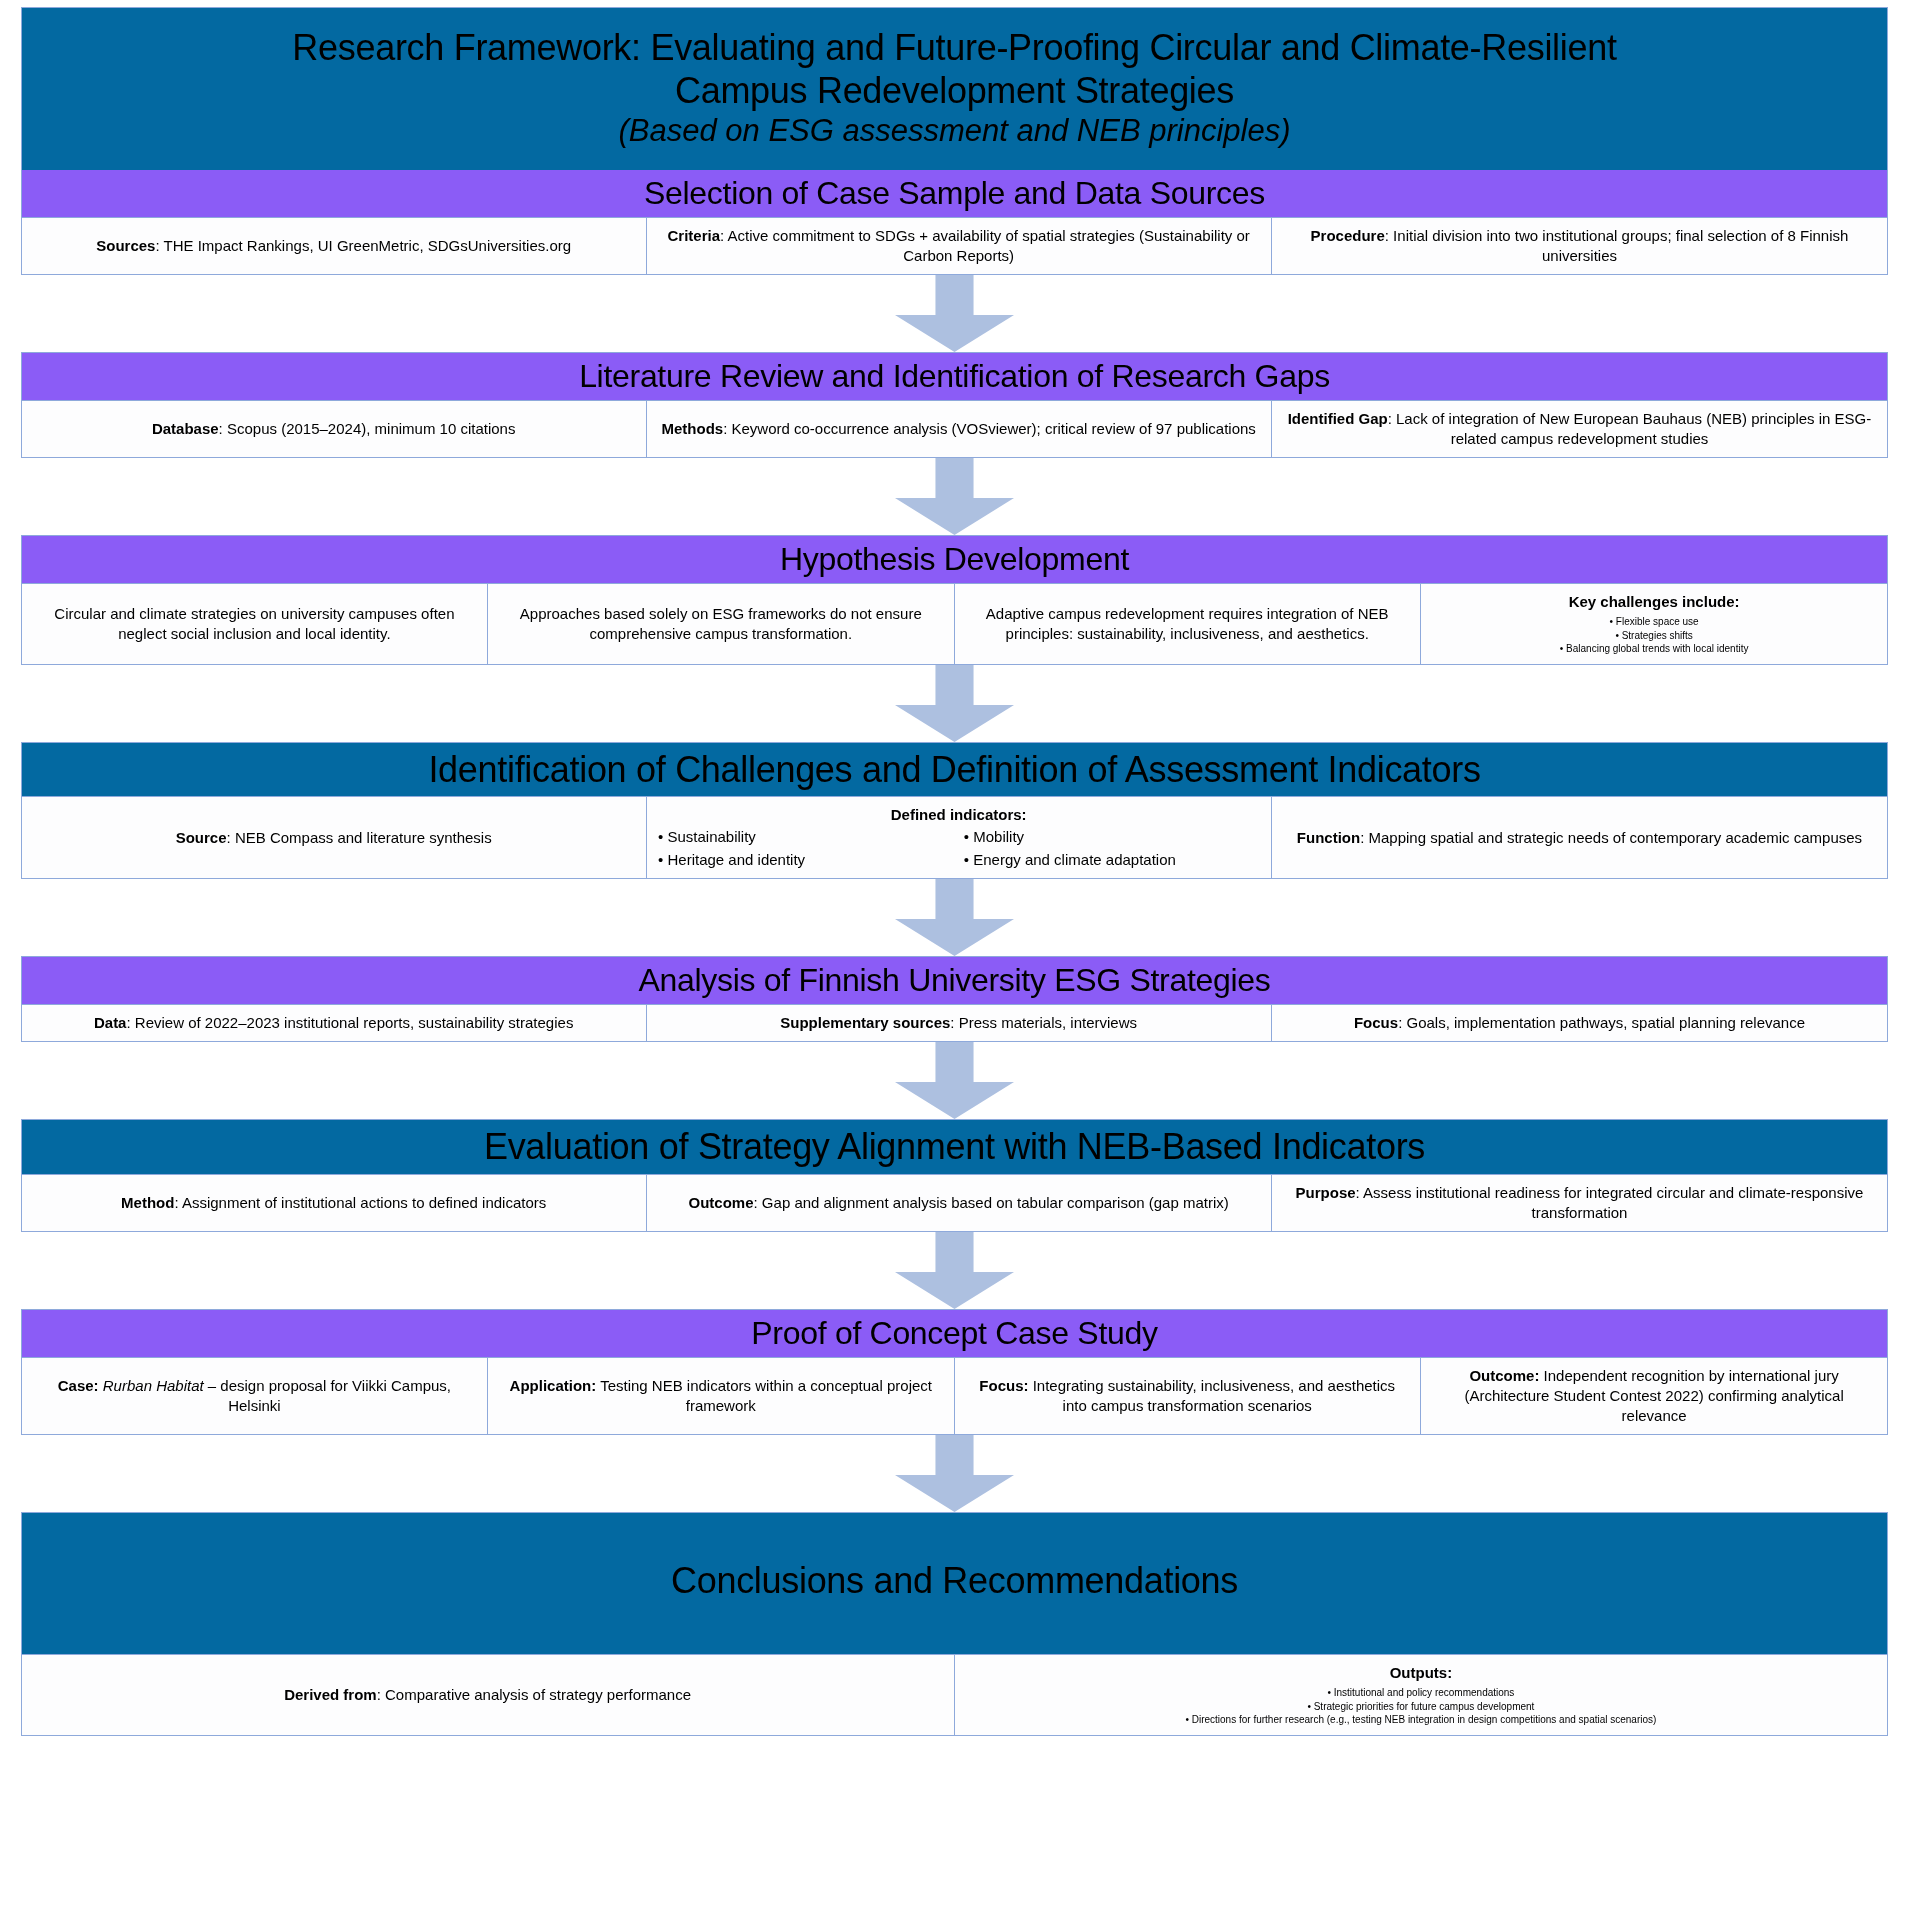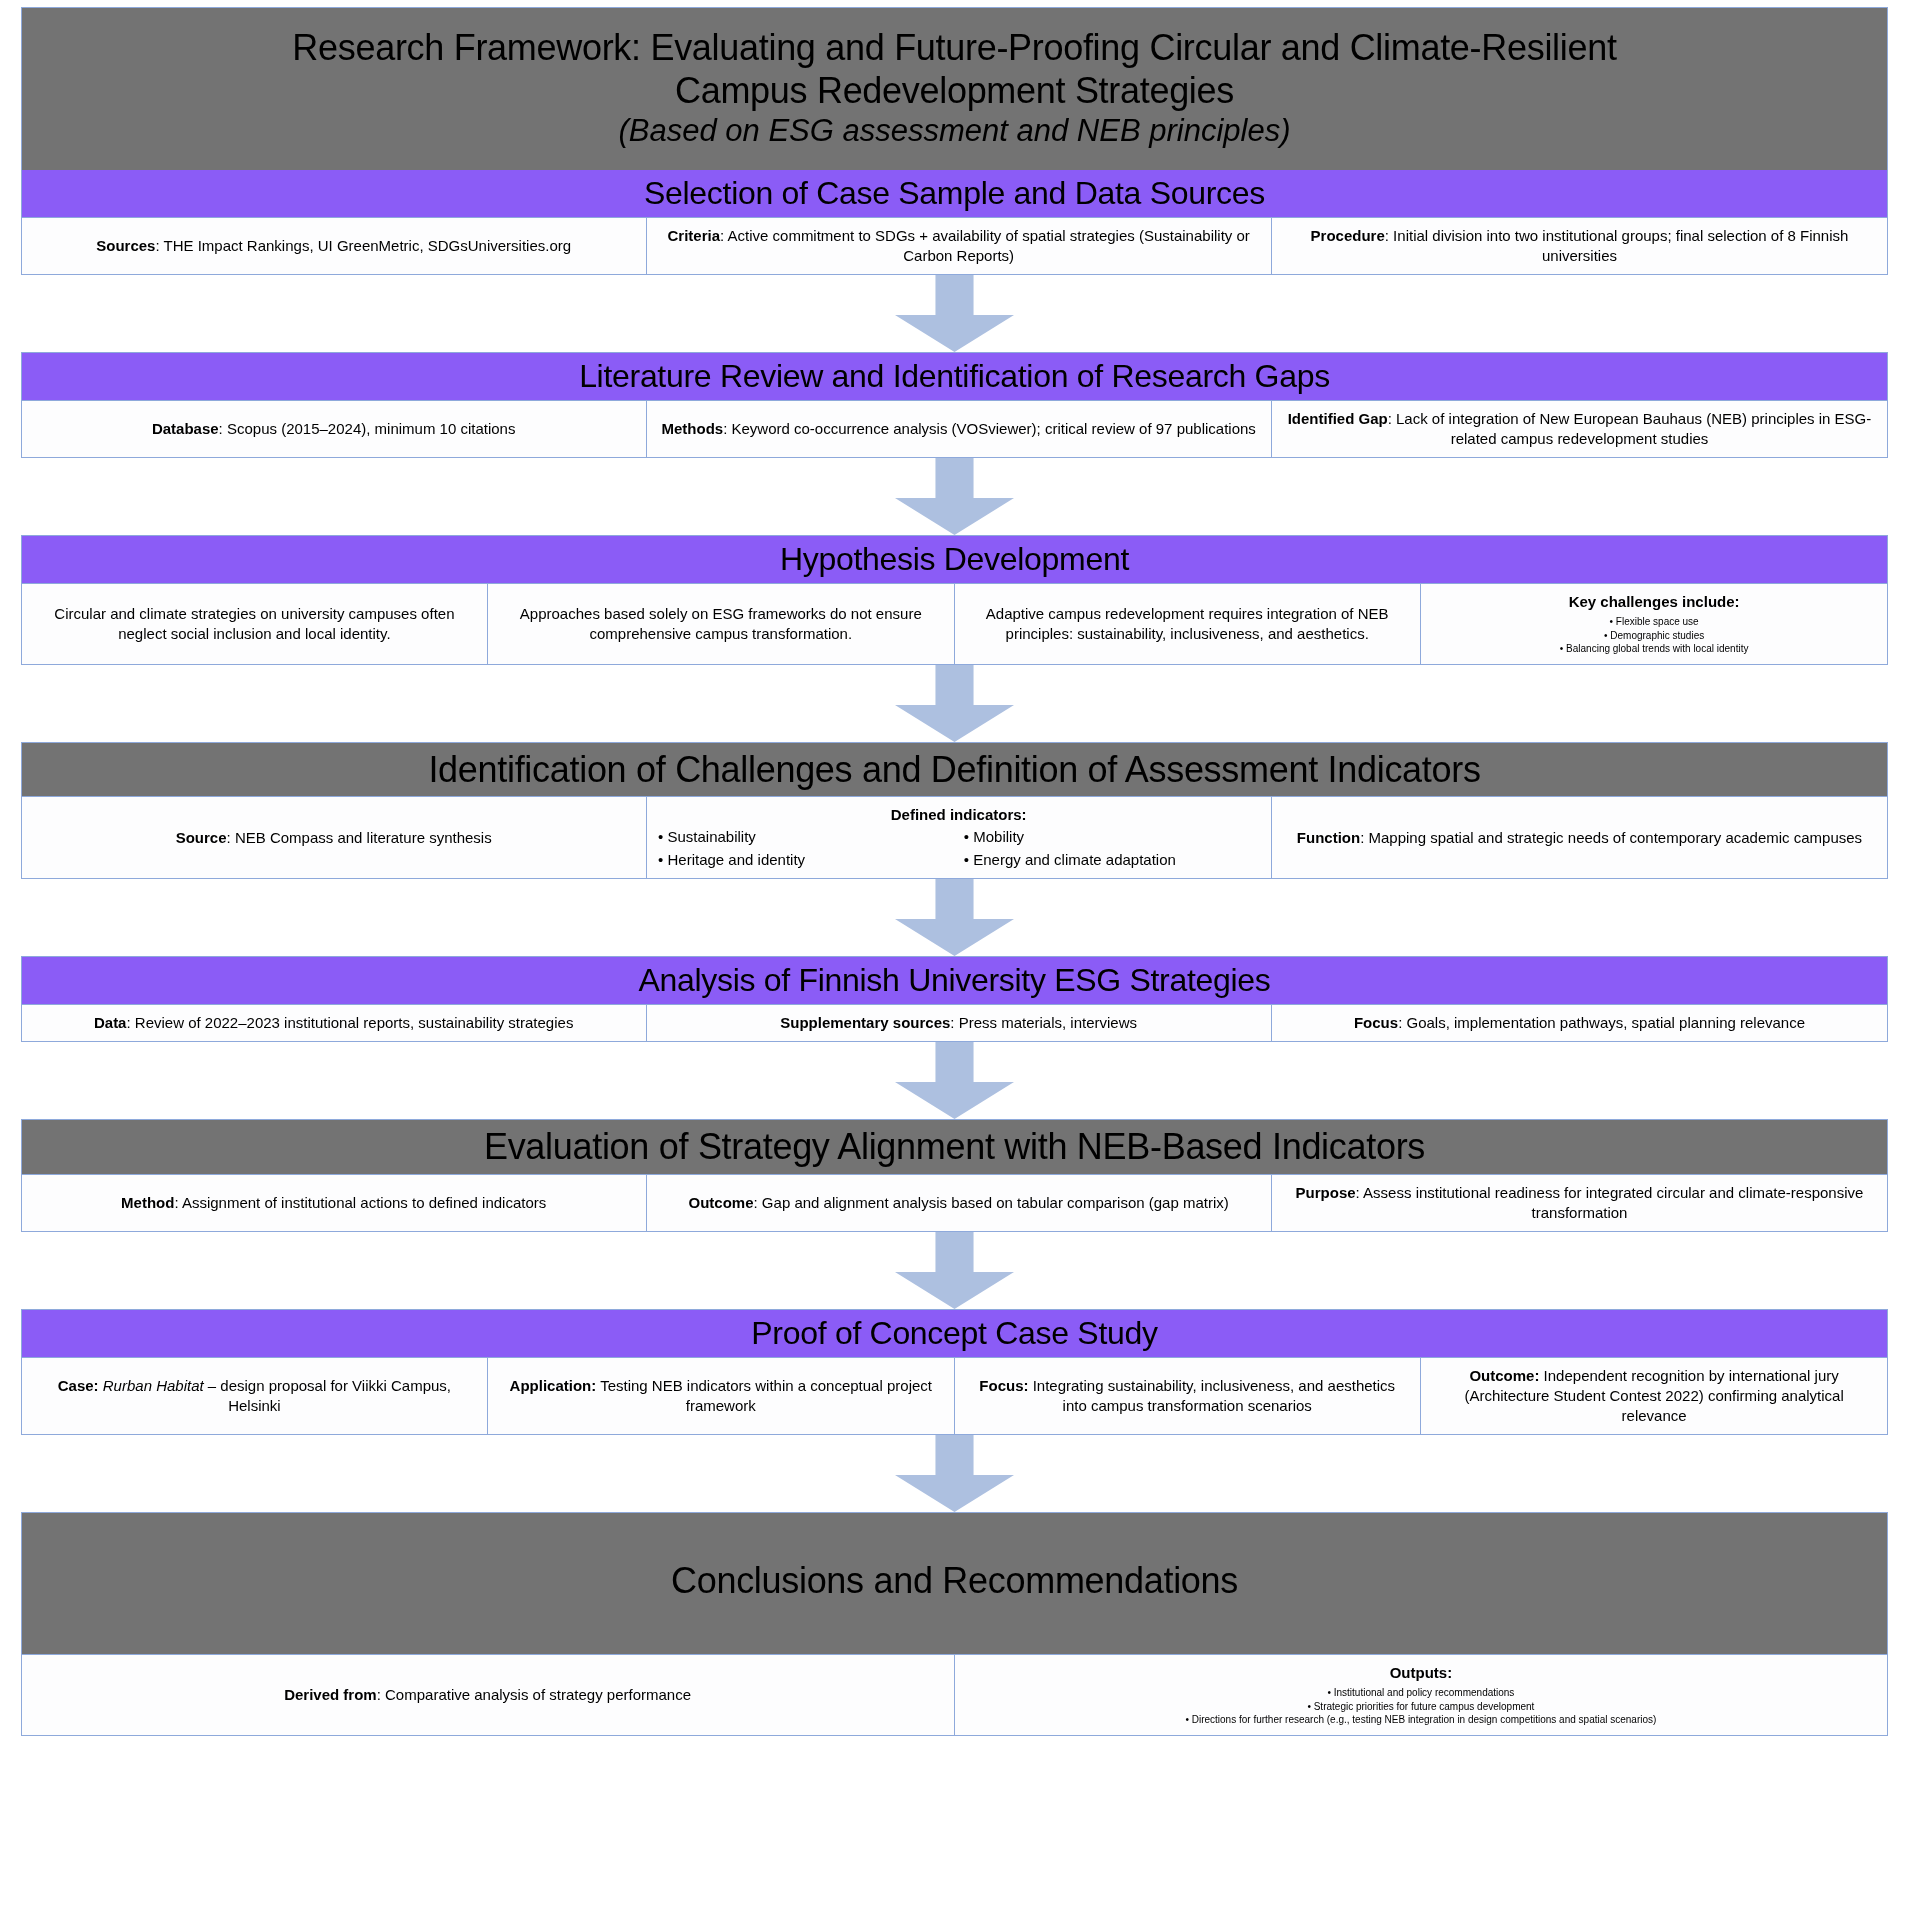--- a/index.html
+++ b/index.html
@@ -24,21 +24,21 @@
     background:#ffffff;
   }
   .stage-header{
     background:#c6d0e8;
     border-bottom:1.5px solid #8ea9db;
     box-sizing:border-box;
     text-align:center;
     padding:5.2px 10.3px;
   }
   .stage-header.light{ background:#8b5cf6; }
-  .stage-header.dark{ background:#737373; }
+  .stage-header.dark{ background:#0369a1; }
 
   .stage-title{
     font-size:32px;
     font-weight:400;
     line-height:1.14;
     letter-spacing:-0.3px;
   }
   .stage-title.big{
     font-size:36px;
     line-height:1.2;
@@ -179,21 +179,21 @@
           <div class="col" style="flex: 0 0 25%;">
             <div>Approaches based solely on ESG frameworks do not ensure comprehensive campus transformation.</div>
           </div>
           <div class="col" style="flex: 0 0 25%;">
             <div>Adaptive campus redevelopment requires integration of NEB principles: sustainability, inclusiveness, and aesthetics.</div>
           </div>
           <div class="col" style="flex: 0 0 25%;">
             <div class="hdr-line">Key challenges include:</div>
             <ul class="bullets">
               <li>Flexible space use</li>
-              <li>Demographic studies</li>
+              <li>Strategies shifts</li>
               <li>Balancing global trends with local identity</li>
             </ul>
           </div>
         </div>
       </div>
       <div class="arrow-wrap">
         <svg class="arrow" viewBox="0 0 100 100" preserveAspectRatio="none" width="119" height="77">
           <polygon points="34,0 66,0 66,52 100,52 50,100 0,52 34,52" fill="#adc0e0"></polygon>
         </svg>
       </div>

